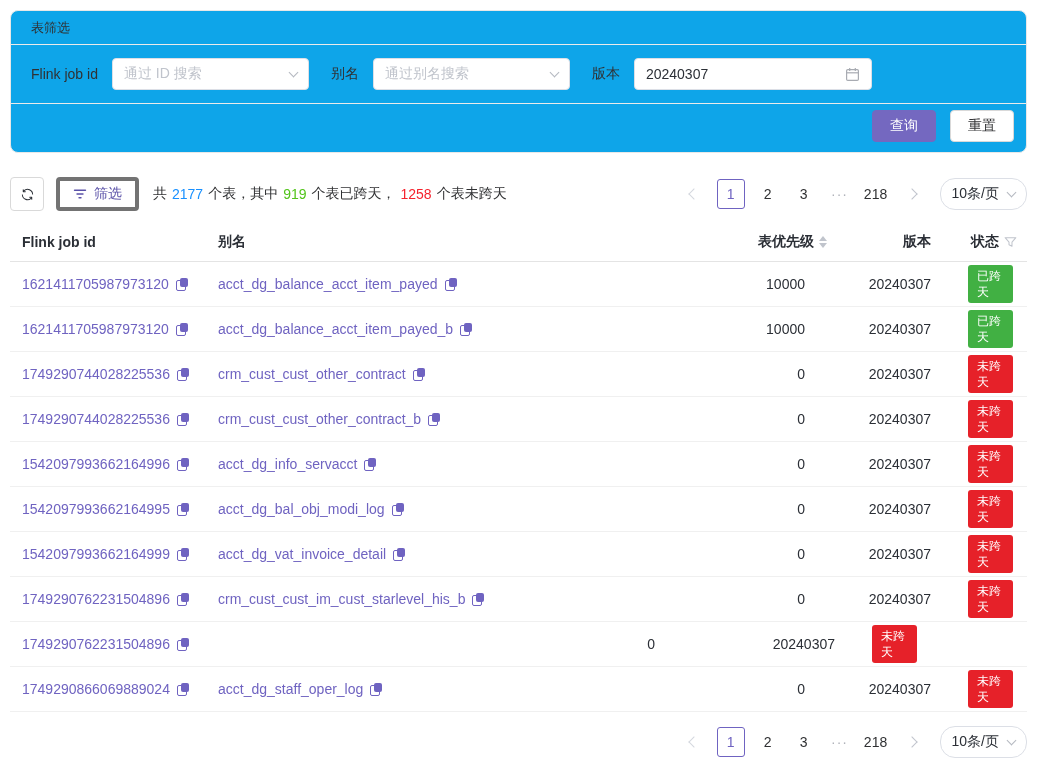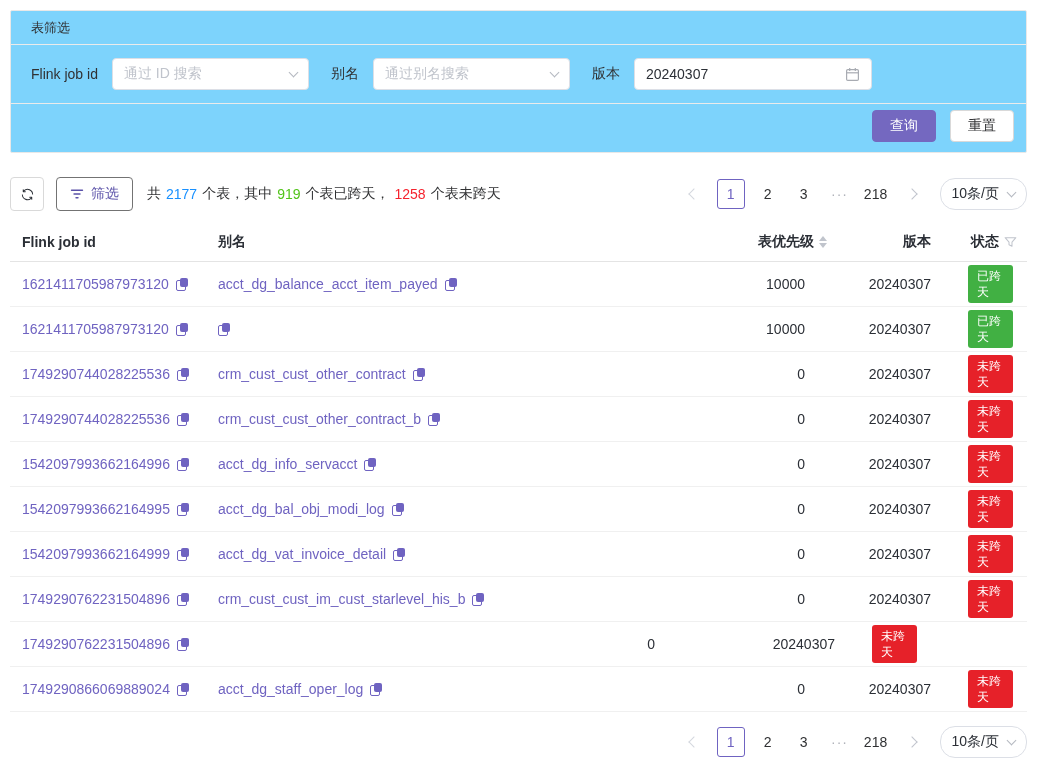--- a/index.html
+++ b/index.html
@@ -1,21 +1,21 @@
 <!DOCTYPE html>
 <html><head>
 <meta charset="utf-8">
 <style>
   * { box-sizing: border-box; margin: 0; padding: 0; }
   html,body { width:1037px; height:767px; background:#fff; overflow:hidden;
     font-family:"Liberation Sans","DejaVu Sans",sans-serif; color:#2b2f36; font-size:14px; }
   .wrap { padding:10px 10px 0 10px; }
 
   
-  .card { border:1px solid #e8e8e8; border-radius:2px; background:#7dd3fc; }
+  .card { border:1px solid #e8e8e8; border-radius:8px; background:#0ea5e9; }
   .card-head { height:34px; display:flex; align-items:center; padding:0 20px;
     border-bottom:1px solid #ebebeb; font-size:13px; color:#303133; }
   .card-body { display:flex; align-items:center; padding:13px 20px; border-bottom:1px solid #ebebeb; }
   .f-label { color:#303133; margin-right:14px; white-space:nowrap; }
   .box { height:32px; border:1px solid #dcdfe6; border-radius:4px; background:#fff;
     display:flex; align-items:center; justify-content:space-between; padding:0 11px; }
   .sel { width:197px; margin-right:22px; }
   .date { width:238px; }
   .ph { color:#c0c4cc; }
   .val { color:#2b2f36; }
@@ -24,21 +24,21 @@
   .card-foot { display:flex; justify-content:flex-end; align-items:center; gap:14px; padding:6px 12px 10px; }
   .btn { height:32px; border-radius:4px; font-size:14px; display:inline-flex; align-items:center;
     justify-content:center; padding:0 17px; cursor:pointer; white-space:nowrap; }
   .btn-primary { background:#7468c0; color:#fff; border:1px solid #7468c0; }
   .btn-plain { background:#fff; color:#303133; border:1px solid #d9d9d9; }
 
   
   .toolbar { display:flex; align-items:center; margin-top:24px; }
   .icon-btn { width:34px; height:34px; border:1px solid #d9d9d9; border-radius:4px; background:#fff;
     display:flex; align-items:center; justify-content:center; cursor:pointer; }
-  .filter-btn { height:34px; margin-left:12px; border:1px solid #737373; border-radius:4px; color:#5a51a8;
+  .filter-btn { height:34px; margin-left:12px; border:4px solid #737373; border-radius:4px; color:#5a51a8;
     background:#fff; display:flex; align-items:center; gap:7px; padding:0 13px; cursor:pointer; }
   .summary { margin-left:14px; color:#303133; display:flex; align-items:center; white-space:pre; }
   .num { font-weight:400; margin:0 5px; }
   .n-blue { color:#1890ff; } .n-green { color:#52c41a; } .n-red { color:#f5222d; }
 
   
   .pager { display:flex; align-items:center; margin-left:auto; }
   .pg-item { min-width:26px; height:30px; display:inline-flex; align-items:center; justify-content:center;
     margin:0 5px; color:#303133; border-radius:3px; cursor:pointer; }
   .pg-item.active { border:1px solid #6f63c1; color:#6f63c1; min-width:28px; }
@@ -198,20 +198,21 @@
           <span class="badge" data-status="success">已跨天</span>
         </div>
     </div>
 
     <div class="trow">
       <div class="c-id">
           <a class="link">1621411705987973120</a>
           <span class="copy"></span>
         </div>
       <div class="c-alias">
+          <a class="link">acct_dg_balance_acct_item_payed_b</a>
           <span class="copy"></span>
         </div>
       <div class="c-pri">10000</div>
       <div class="c-ver">20240307</div>
       <div class="c-status">
           <span class="badge" data-status="success">已跨天</span>
         </div>
     </div>
 
     <div class="trow">

